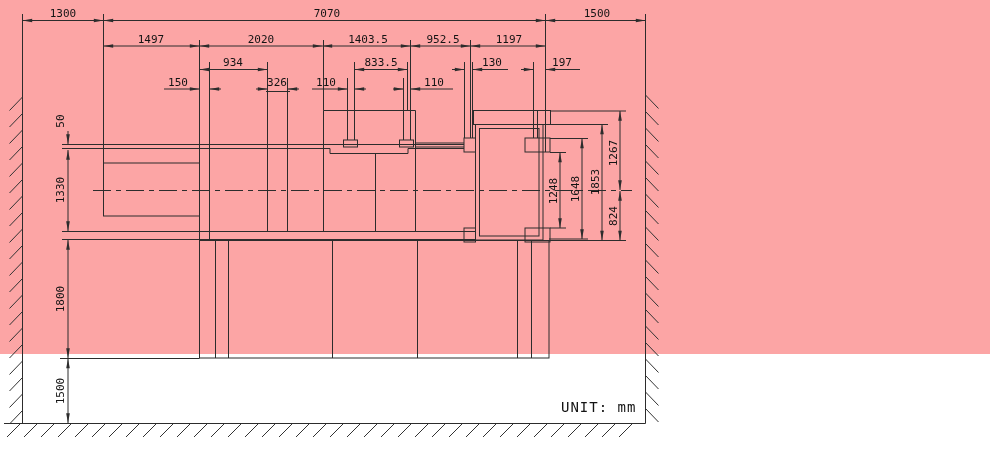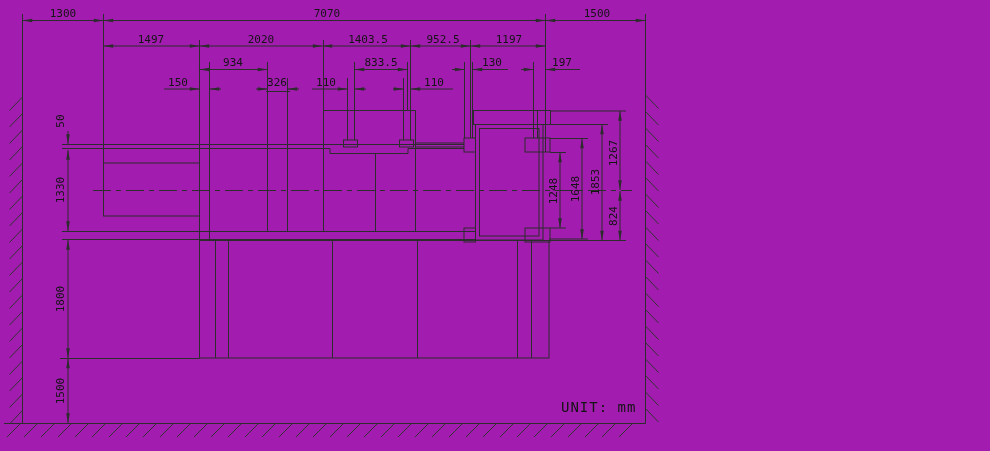--- a/index.html
+++ b/index.html
@@ -1,17 +1,17 @@
 <!DOCTYPE html>
 <html><head>
 <meta charset="utf-8">
 <style>
   html,body{margin:0;padding:0;background:#ffffff;}
   body{width:990px;height:451px;overflow:hidden;font-family:"DejaVu Sans Mono",monospace;}
-  .canvas{position:relative;width:990px;height:451px;background:#a21caf;}
+  .canvas{position:relative;width:990px;height:354px;background:#fca5a5;}
   svg .ln line, svg .ln path, svg .ln rect{stroke:#2c2c2c;stroke-width:1;fill:none;}
   svg .hatch line{stroke:#333;stroke-width:1;}
   svg .cl{stroke:#2c2c2c;stroke-width:1;stroke-dasharray:18 5 5 5;fill:none;}
   svg text{font-family:"DejaVu Sans Mono",monospace;font-size:11px;fill:#141414;}
   svg text.vert{font-size:11px;}
   svg text.unit{font-size:14px;letter-spacing:1px;}
   #arr path{fill:#2c2c2c;stroke:none;}
 </style>
 </head>
 <body>

